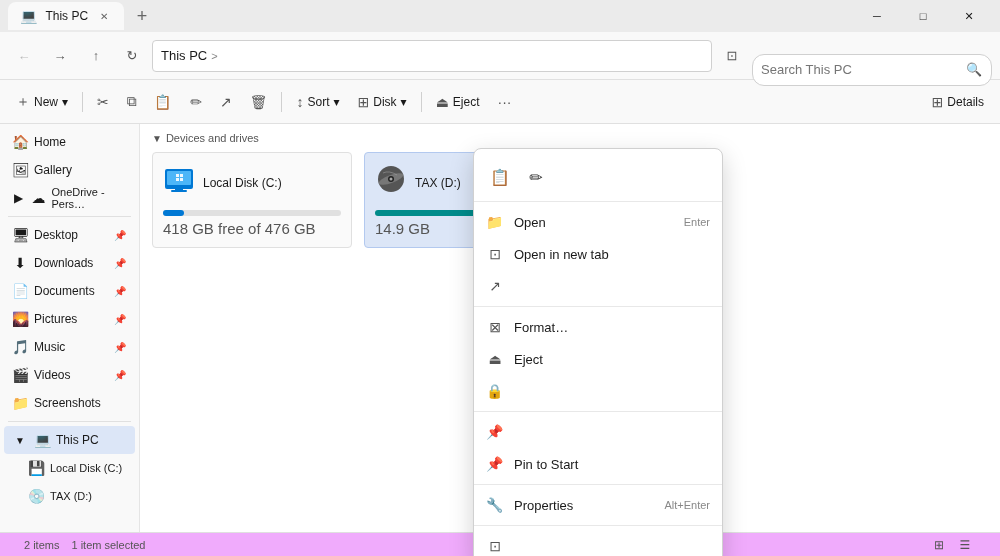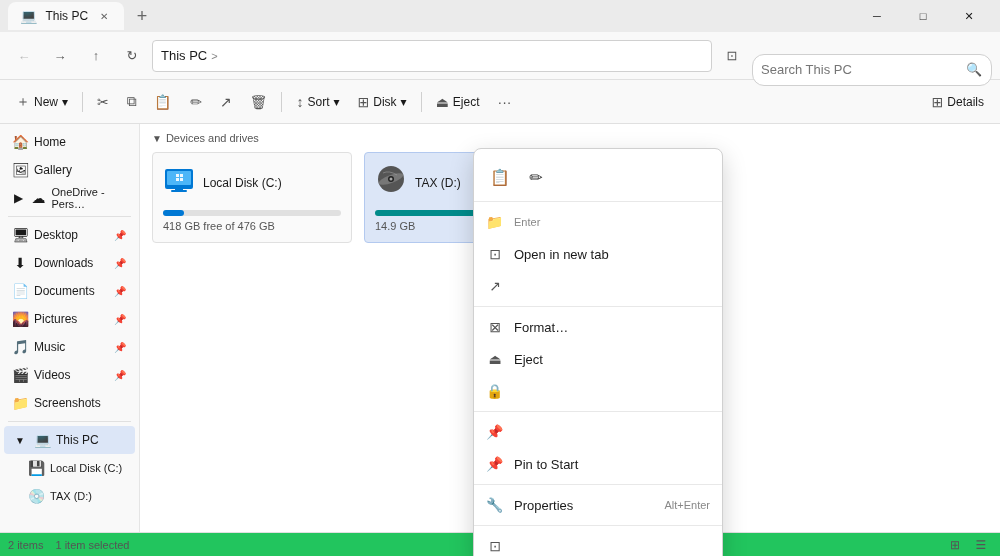--- a/index.html
+++ b/index.html
@@ -179,30 +179,30 @@
       display: flex; align-items: center; gap: 8px; margin-bottom: 8px;
     }
     .drive-icon { font-size: 28px; }
     .drive-name { font-size: 12px; font-weight: 500; color: #1a1a1a; }
     .progress-bar-bg {
       height: 6px; background: #e0e0e0; border-radius: 3px; margin-bottom: 4px;
     }
     .progress-bar-fill { height: 100%; border-radius: 3px; }
     .progress-bar-fill.blue { background: #0078d4; }
     .progress-bar-fill.teal { background: #008b8b; }
-    .drive-info { font-size: 11px; color: #555; }
+    .drive-info { font-size: 15px; color: #555; }
 
     
     .statusbar {
       height: 24px;
-      background: #22c55e;
+      background: #f0abfc;
       border-top: 1px solid #e0e0e0;
       display: flex;
       align-items: center;
-      padding: 0 8px;
+      padding: 0 24px;
       font-size: 11px;
       color: #555;
       gap: 12px;
     }
     .statusbar-right { margin-left: auto; display: flex; gap: 4px; }
     .status-view-btn {
       width: 22px; height: 22px; display: flex; align-items: center; justify-content: center;
       cursor: pointer; border-radius: 3px; font-size: 12px; color: #555;
     }
 
@@ -473,20 +473,21 @@
 </div>
 
 <div class="context-menu-overlay">
   <div class="context-menu">
     <div class="ctx-top-icons">
       <div class="ctx-icon-btn">📋</div>
       <div class="ctx-icon-btn">✏</div>
     </div>
     <div class="ctx-item">
       <span class="ctx-item-icon">📁</span>
+      <span class="ctx-item-label">Open</span>
       <span class="ctx-item-shortcut">Enter</span>
     </div>
     <div class="ctx-item">
       <span class="ctx-item-icon">⊡</span>
       <span class="ctx-item-label">Open in new tab</span>
     </div>
     <div class="ctx-item">
       <span class="ctx-item-icon">↗</span>
     </div>
     <div class="ctx-separator"></div>

